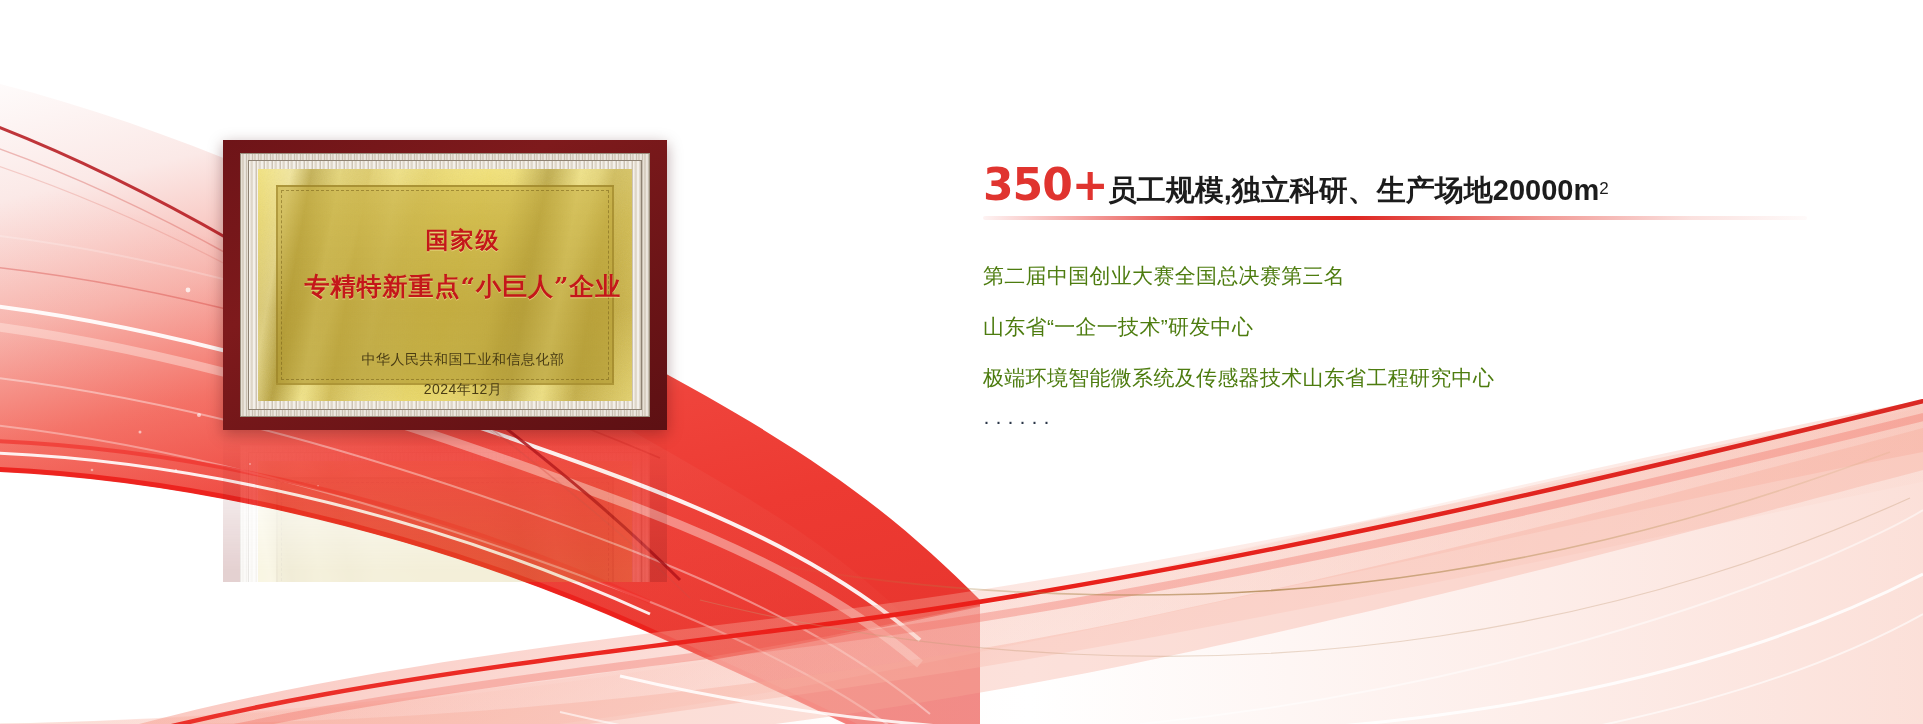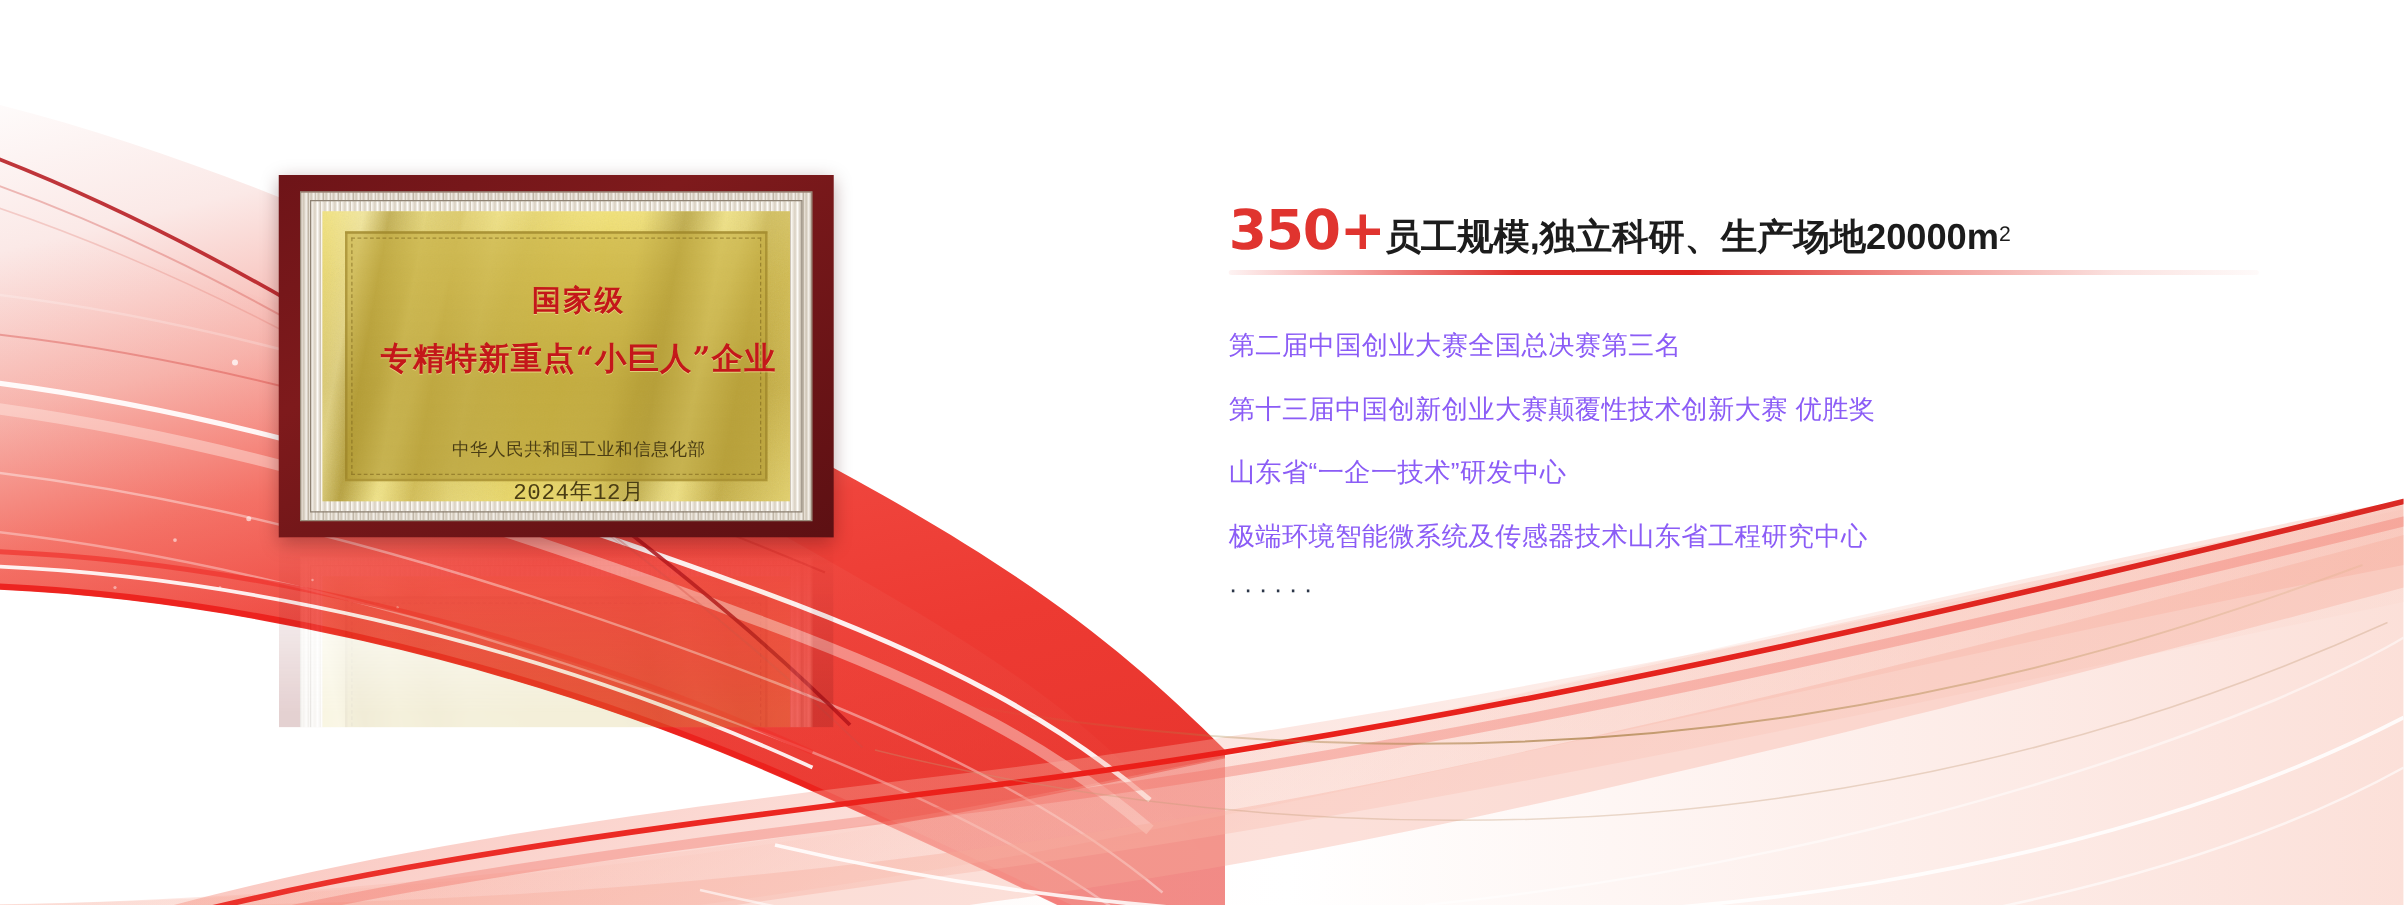--- a/index.html
+++ b/index.html
@@ -129,22 +129,22 @@
     text-shadow: 0 1px 0 rgba(255,240,170,0.55);
   }
   .plaque-issuer {
     font-family: "Liberation Sans", sans-serif;
     font-size: 14px;
     color: #4a3d14;
     margin-top: 48px;
     letter-spacing: 0.5px;
   }
   .plaque-date {
-    font-family: Liberation Mono, monospace;
-    font-size: 18px;
+    font-family: Liberation Sans, sans-serif;
+    font-size: 14px;
     color: #4a3d14;
     margin-top: 12px;
     letter-spacing: 0.5px;
   }
 
   
   #plaque-reflection {
     position: absolute;
     left: 223px;
     top: 432px;
@@ -218,21 +218,21 @@
 
   #award-list {
     margin: 0;
     padding: 0;
     list-style: none;
     margin-top: 42px;
   }
   #award-list li {
     font-family: "Liberation Sans", sans-serif;
     font-size: 21px;
-    color: #8b5cf6;
+    color: #4d7c0f;
     letter-spacing: 0.3px;
     margin-bottom: 23px;
     white-space: nowrap;
   }
   #award-ellipsis {
     font-family: "Liberation Sans", sans-serif;
     font-size: 21px;
     color: #2b3648;
     letter-spacing: 5px;
     margin-top: -6px;
@@ -423,21 +423,20 @@
   <div id="content">
 
     <div id="headline">
       <span id="headline-number">350+</span><span id="headline-rest">员工规模,独立科研、生产场地20000m</span><span id="headline-sup">2</span>
     </div>
 
     <div id="headline-rule"></div>
 
     <ul id="award-list">
       <li>第二届中国创业大赛全国总决赛第三名</li>
-      <li>第十三届中国创新创业大赛颠覆性技术创新大赛 优胜奖</li>
       <li>山东省“一企一技术”研发中心</li>
       <li>极端环境智能微系统及传感器技术山东省工程研究中心</li>
     </ul>
 
     <div id="award-ellipsis">······</div>
 
   </div>
 
 </div>
 

